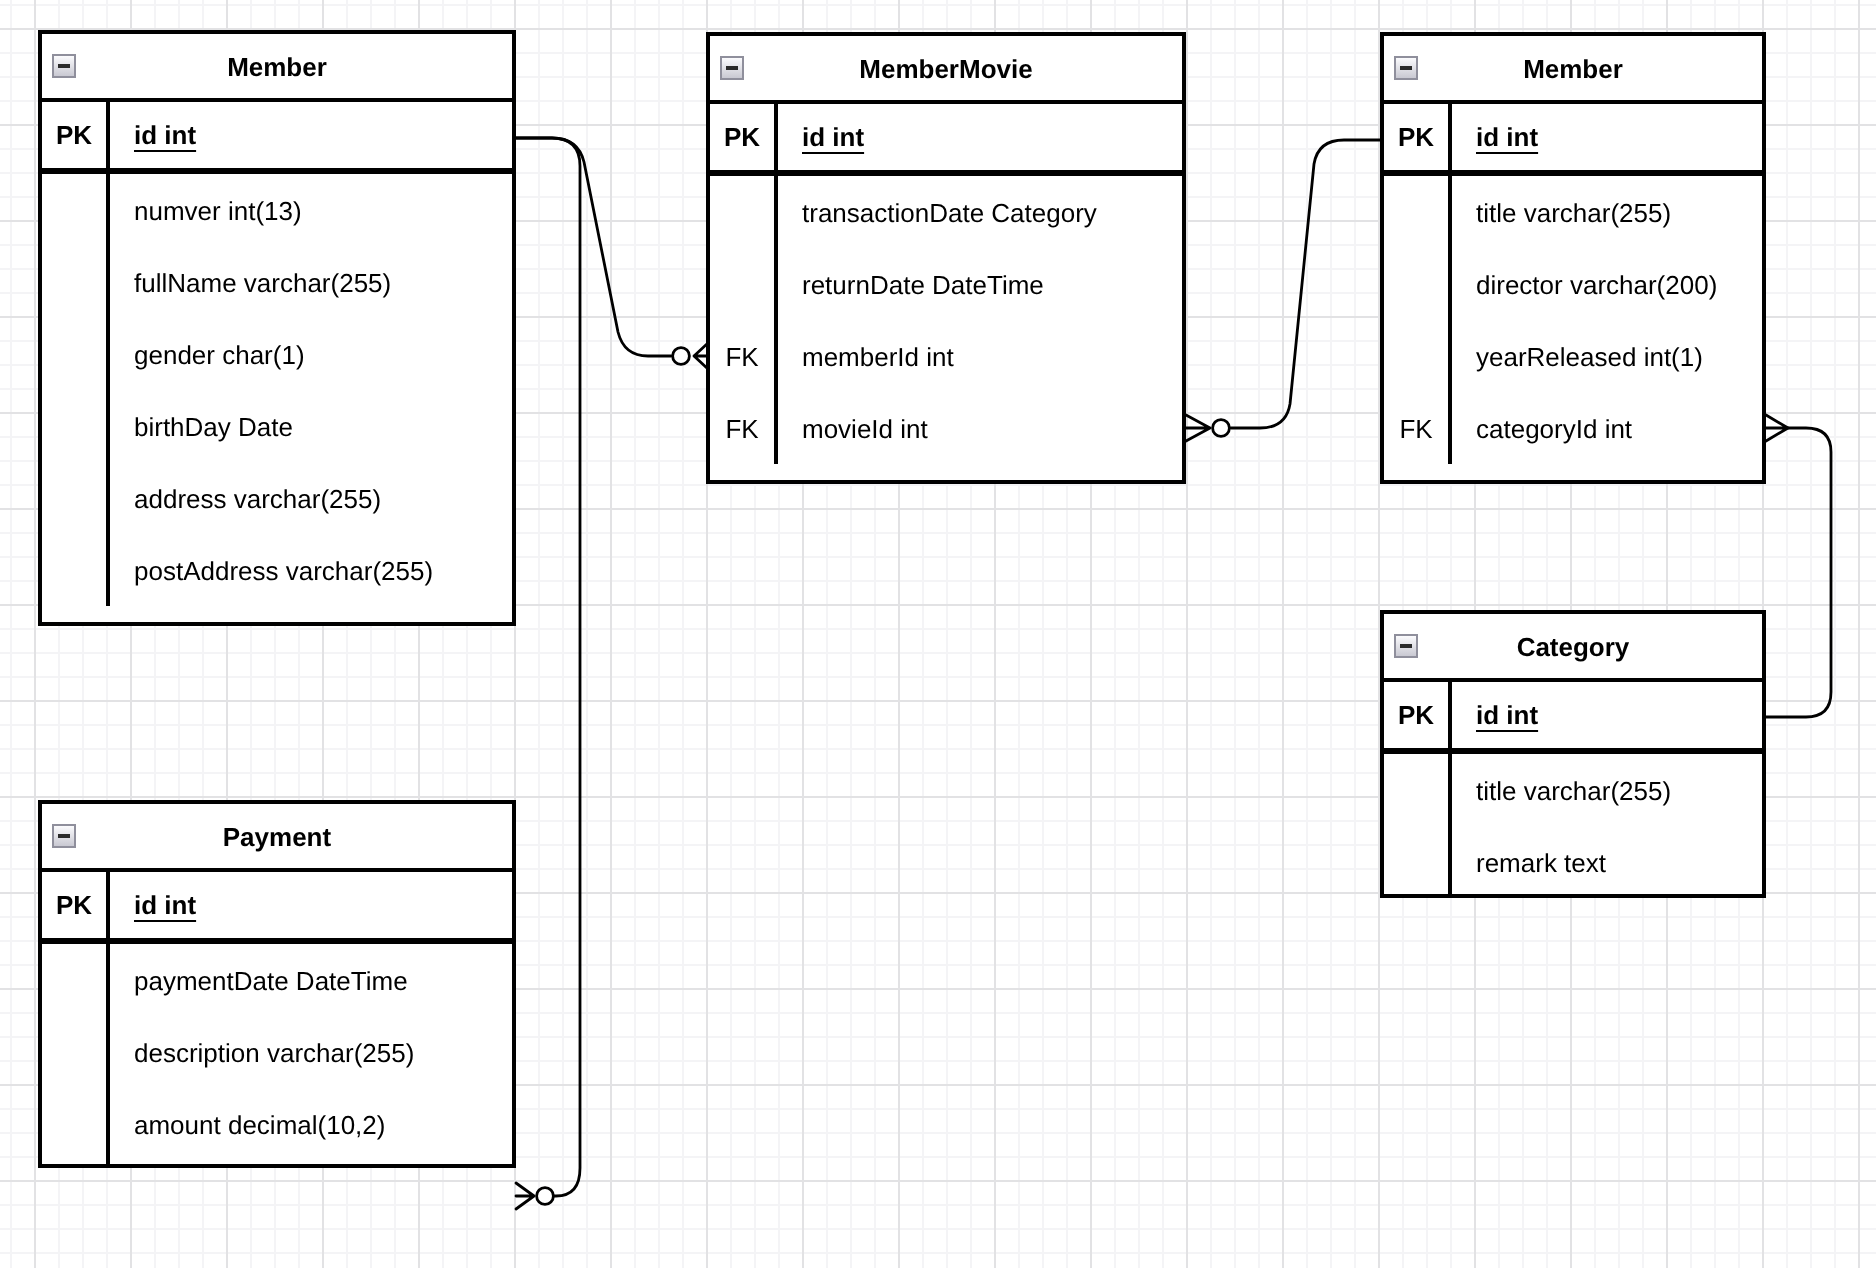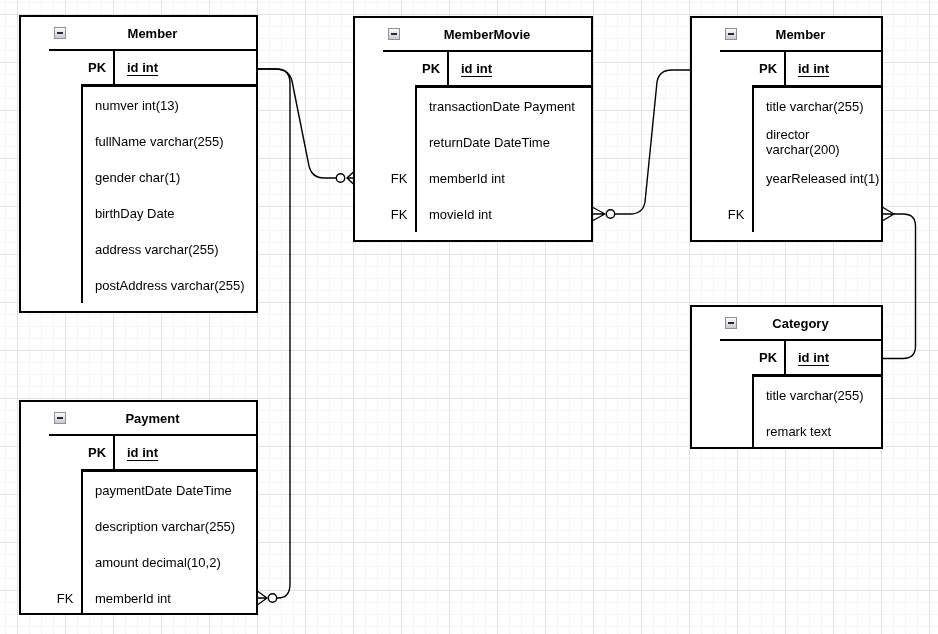--- a/index.html
+++ b/index.html
@@ -18,36 +18,36 @@
       linear-gradient(to bottom,#f4f4f6 1px,transparent 1px);
     background-size:48px 48px,48px 48px,12px 12px,12px 12px;
     background-position:17px 14px,17px 14px,5px 2px,5px 2px;
   }
   #edges{position:absolute;left:0;top:0;width:938px;height:634px;z-index:3;pointer-events:none;}
   .edge-line{fill:none;stroke:#000;stroke-width:1.4;stroke-linejoin:round;stroke-linecap:round;}
   .edge-circle{fill:#fff;stroke:#000;stroke-width:1.4;}
   .table{
     position:absolute;z-index:2;background:#fff;
     border:2px solid #000;box-sizing:border-box;overflow:hidden;
-    font-size:13px;color:#000;padding-left:28px;
+    font-size:13px;color:#000;
   }
   .tbl-header{
     position:relative;height:32px;border-bottom:2px solid #000;
     display:flex;align-items:center;justify-content:center;
   }
   .tbl-title{font-weight:bold;}
   .collapse-icon{
     position:absolute;left:5px;top:50%;transform:translateY(-50%);
     width:12px;height:12px;box-sizing:border-box;border:1px solid #8f8f9c;
     background:linear-gradient(180deg,#fbfbfd 0%,#c9c9d2 100%);
     display:flex;align-items:center;justify-content:center;
   }
   .collapse-icon .minus{width:6px;height:2px;background:#2a2a2a;}
   .row{display:flex;height:36px;box-sizing:border-box;}
-  .row.pk-row{height:36px;border-bottom:3px solid #000;margin-left:32px;}
+  .row.pk-row{height:36px;border-bottom:3px solid #000;}
   .key-cell{
     width:34px;flex:0 0 34px;box-sizing:border-box;border-right:2px solid #000;
     display:flex;align-items:center;justify-content:center;
   }
   .pk-row .key-cell{font-weight:bold;}
   .field-cell{flex:1;display:flex;align-items:center;padding-left:12px;}
   .pk-field{font-weight:bold;text-decoration:underline;text-underline-offset:3px;}
 </style>
 </head>
 <body>
@@ -122,21 +122,21 @@
         </span>
       <span class="tbl-title">MemberMovie</span>
     </div>
     <div class="rows">
         <div class="row pk-row">
           <div class="key-cell">PK</div>
           <div class="field-cell pk-field">id int</div>
         </div>
         <div class="row">
           <div class="key-cell"></div>
-          <div class="field-cell">transactionDate Payment</div>
+          <div class="field-cell">transactionDate Category</div>
         </div>
         <div class="row">
           <div class="key-cell"></div>
           <div class="field-cell">returnDate DateTime</div>
         </div>
         <div class="row">
           <div class="key-cell">FK</div>
           <div class="field-cell">memberId int</div>
         </div>
         <div class="row">
@@ -165,20 +165,21 @@
         <div class="row">
           <div class="key-cell"></div>
           <div class="field-cell">director varchar(200)</div>
         </div>
         <div class="row">
           <div class="key-cell"></div>
           <div class="field-cell">yearReleased int(1)</div>
         </div>
         <div class="row">
           <div class="key-cell">FK</div>
+          <div class="field-cell">categoryId int</div>
         </div>
       </div>
   </div>
 
   <div class="table" style="left: 690px; top: 305px; width: 193px; height: 144px;">
     <div class="tbl-header">
       <span class="collapse-icon">
           <span class="minus"></span>
         </span>
       <span class="tbl-title">Category</span>
@@ -192,21 +193,21 @@
           <div class="key-cell"></div>
           <div class="field-cell">title varchar(255)</div>
         </div>
         <div class="row">
           <div class="key-cell"></div>
           <div class="field-cell">remark text</div>
         </div>
       </div>
   </div>
 
-  <div class="table" style="left: 19px; top: 400px; width: 239px; height: 215px;">
+  <div class="table" style="left: 19px; top: 400px; width: 239px; height: 184px;">
     <div class="tbl-header">
       <span class="collapse-icon">
           <span class="minus"></span>
         </span>
       <span class="tbl-title">Payment</span>
     </div>
     <div class="rows">
         <div class="row pk-row">
           <div class="key-cell">PK</div>
           <div class="field-cell pk-field">id int</div>

